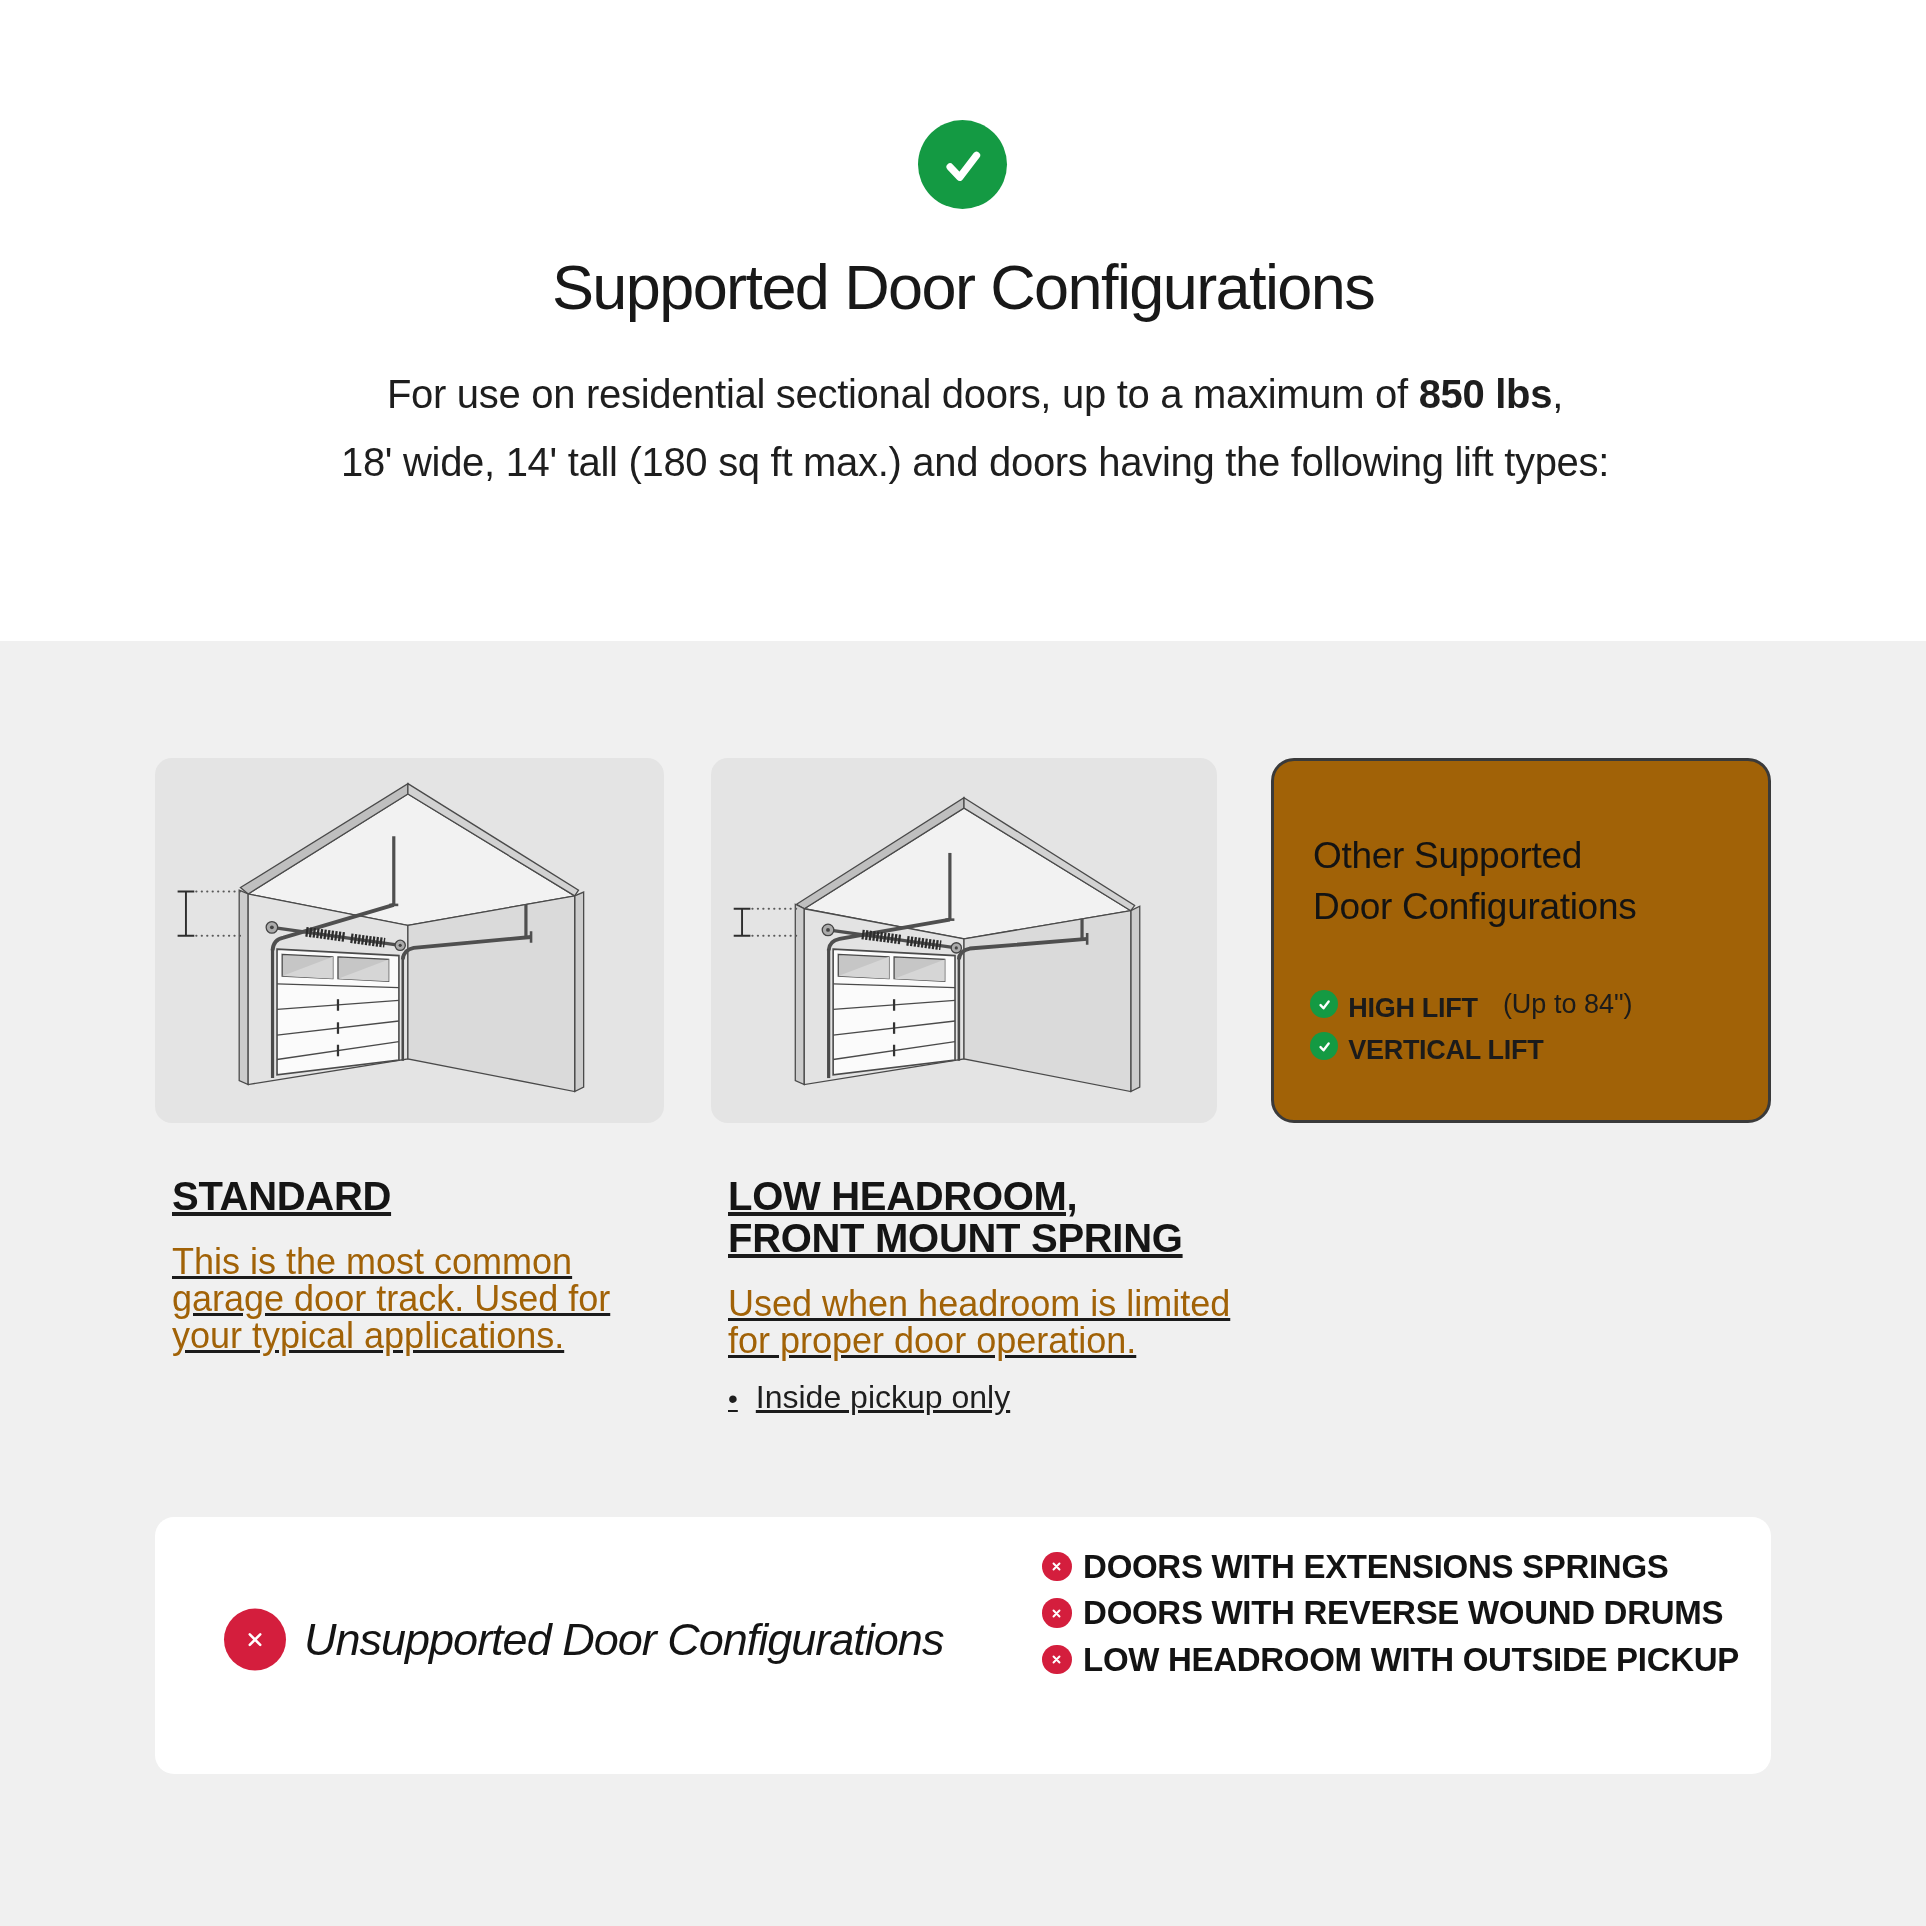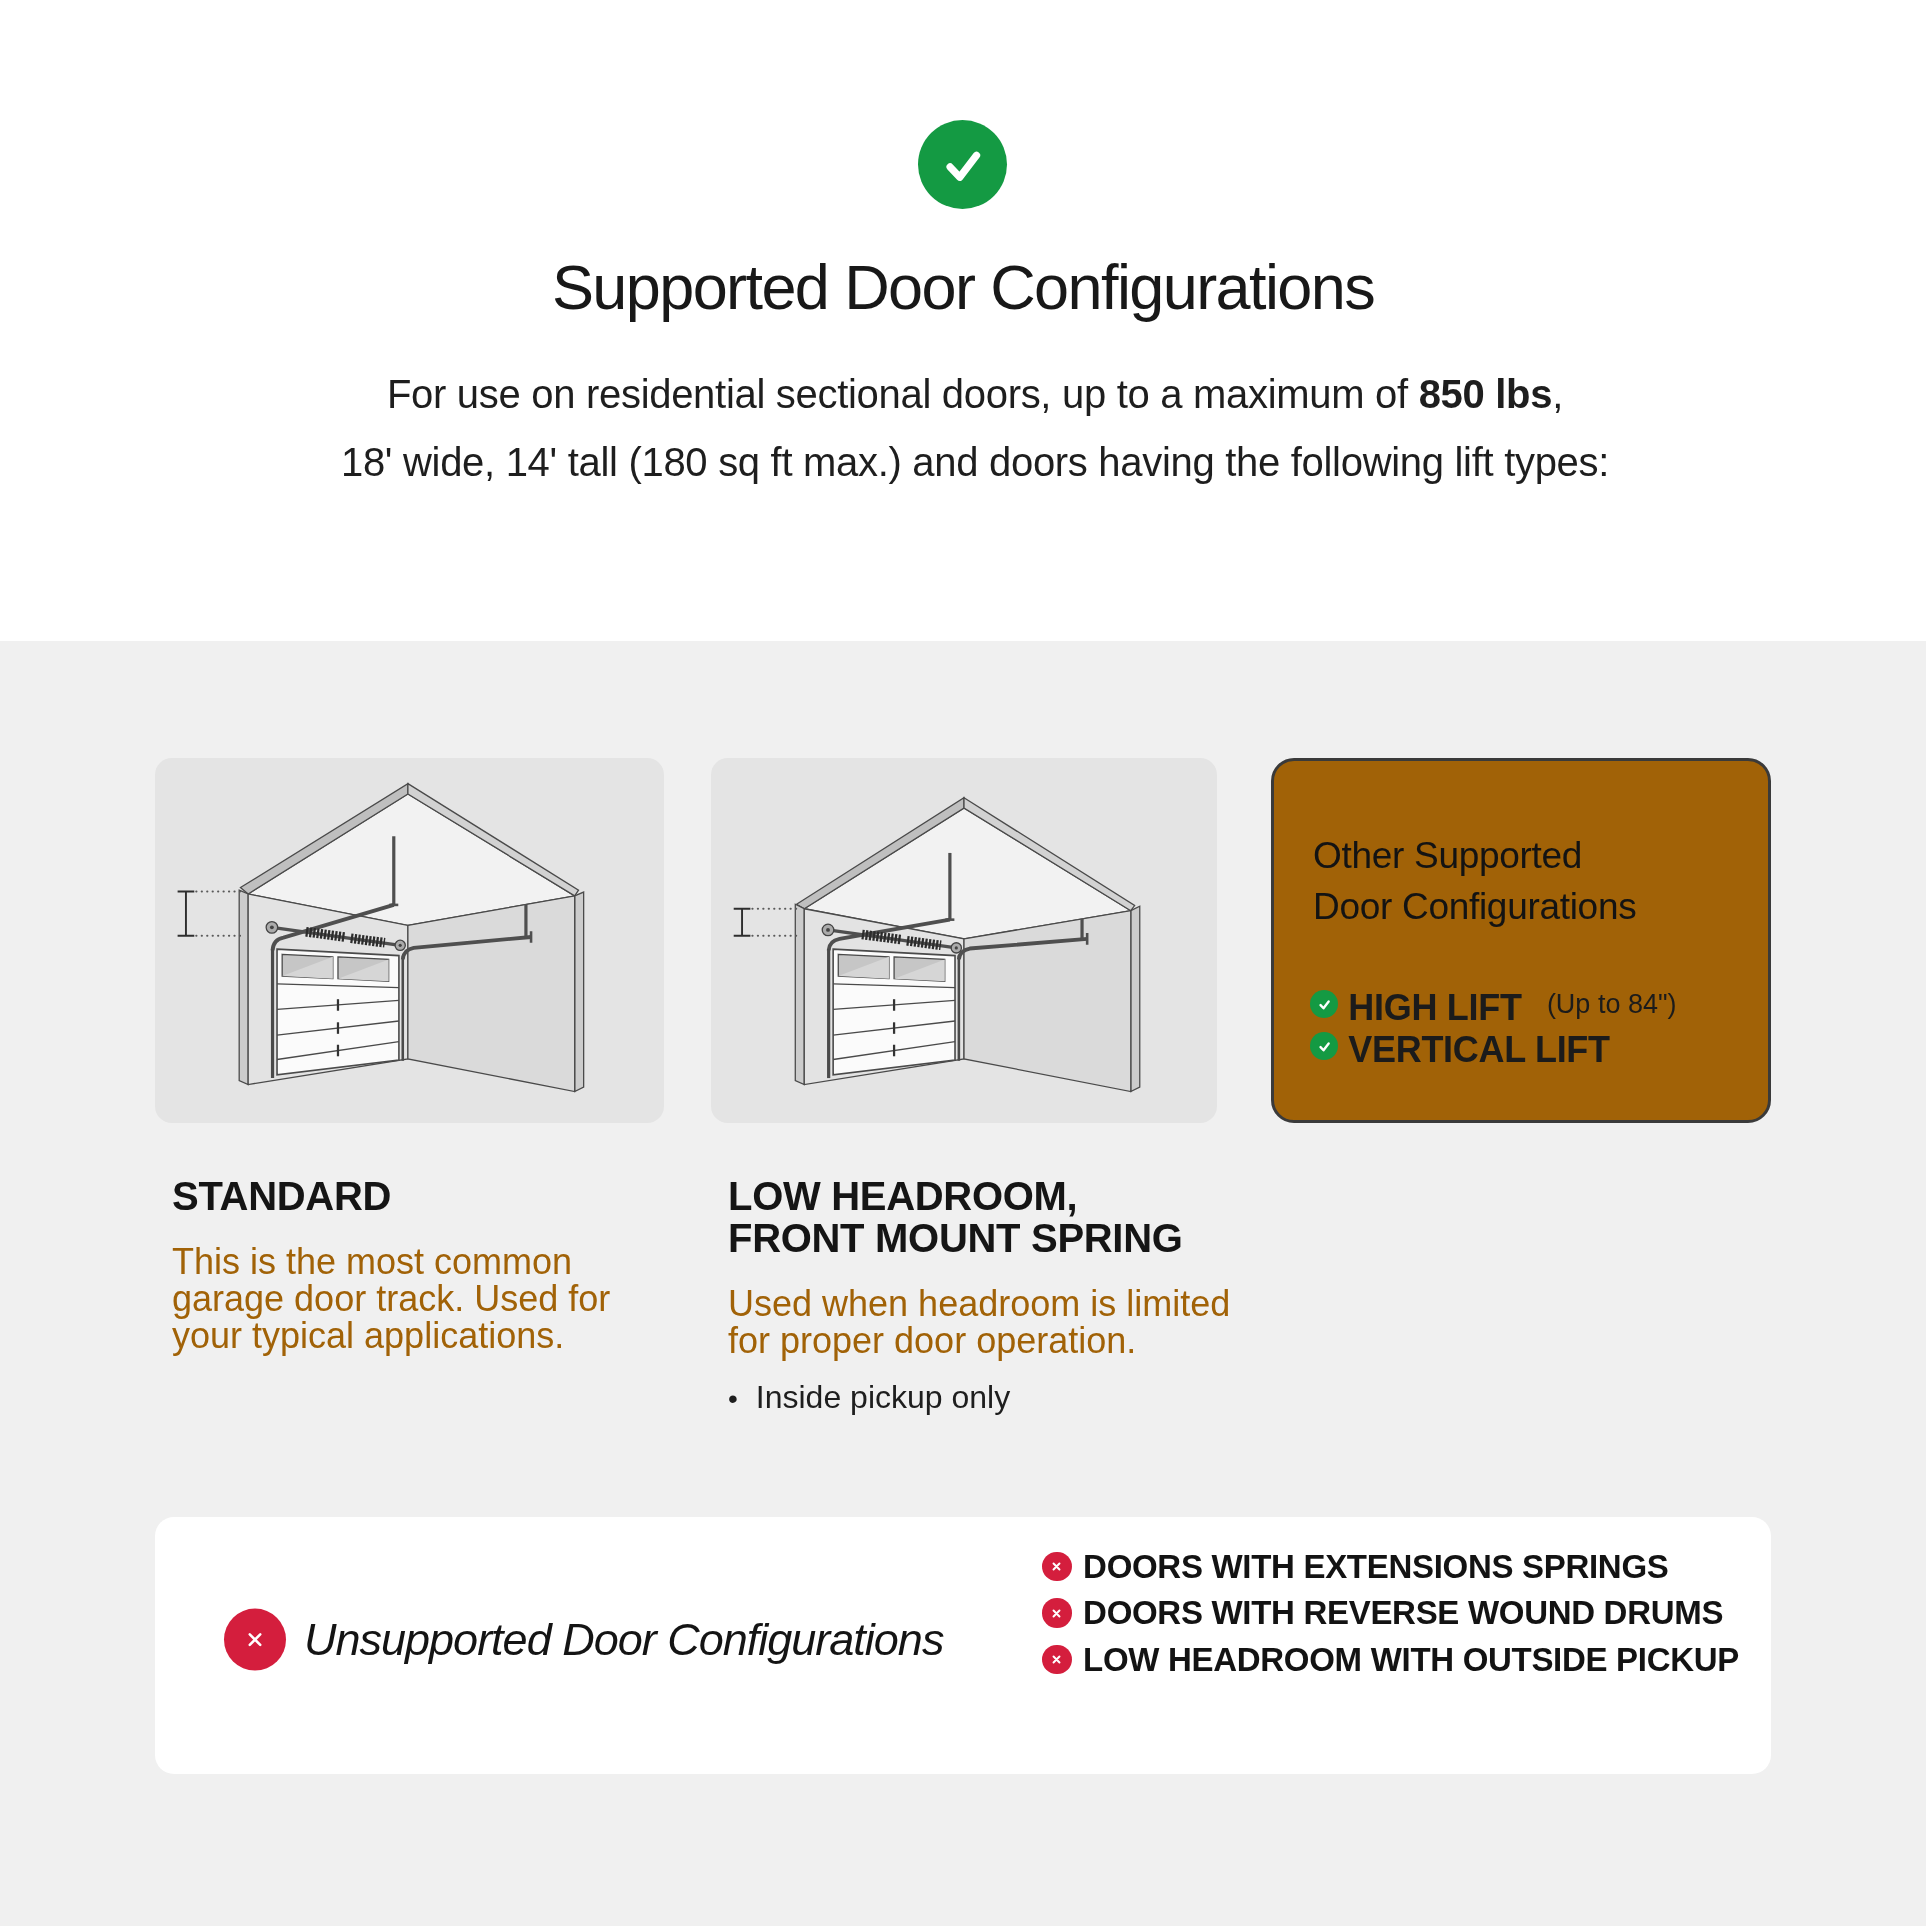--- a/index.html
+++ b/index.html
@@ -48,25 +48,25 @@
     font-size:37px;font-weight:400;line-height:51px;color:#131313;letter-spacing:-0.3px;
   }
   .other-title span{display:block;}
   .other-items{position:absolute;left:36px;top:229px;display:flex;flex-direction:column;gap:14px;}
   .other-item{display:flex;align-items:center;gap:10.3px;height:28px;}
   .ic{border-radius:50%;display:flex;align-items:center;justify-content:center;flex:0 0 auto;}
   .ic-green{background:#149a43;}
   .ic-red{background:#d41e3d;}
   .ic-sm{width:28px;height:28px;}
   .ic-sm svg{width:19px;height:19px;}
-  .other-label{font-size:36px;font-weight:700;letter-spacing:-0.3px;white-space:pre;margin-top:8px;}
+  .other-label{font-size:27px;font-weight:700;letter-spacing:-0.3px;white-space:pre;margin-top:8px;}
   .other-detail{font-size:27px;font-weight:400;white-space:pre;}
 
   
-  .caption{top:1175px;}
+  .caption{top:1175px;text-decoration:underline;}
   #caption-standard{left:172px;width:488px;}
   #caption-lowheadroom{left:728px;width:591px;}
   .caption h3{margin:0;font-size:40px;font-weight:700;line-height:42px;letter-spacing:-0.3px;color:#151515;}
   .caption h3 span{display:block;}
   .caption .desc{margin-top:26px;font-size:36px;font-weight:400;line-height:37px;color:#a16207;}
   .caption .desc span{display:block;}
   .bullet-row{margin-top:20px;display:flex;align-items:baseline;font-size:32px;line-height:37px;color:#1e1e1e;}
   .bullet-row::before{content:"•";margin-right:18px;font-size:28px;}
 
   

